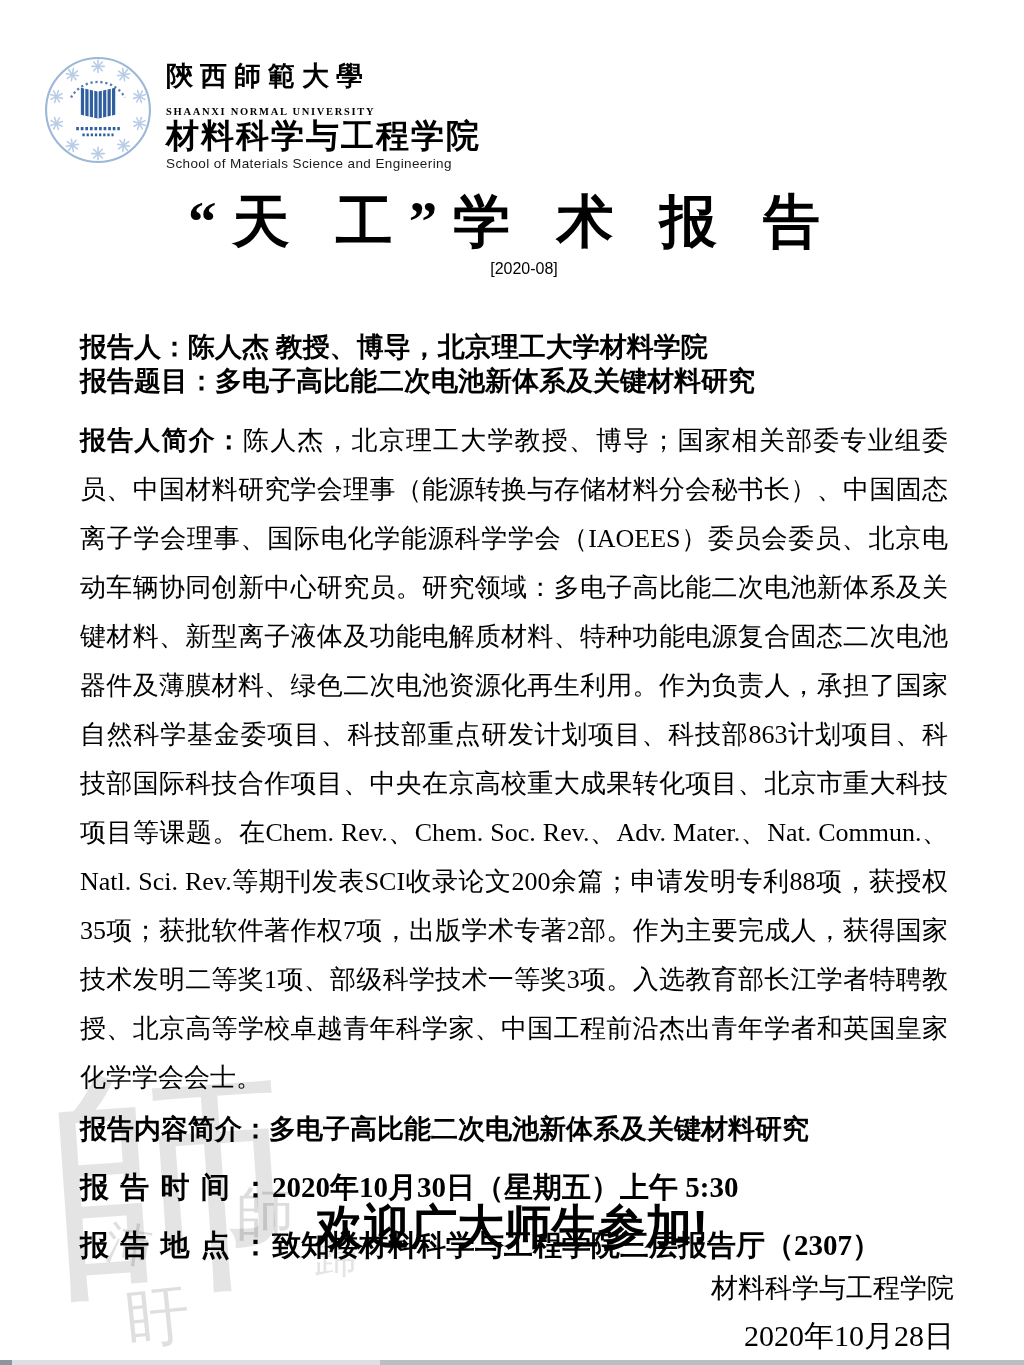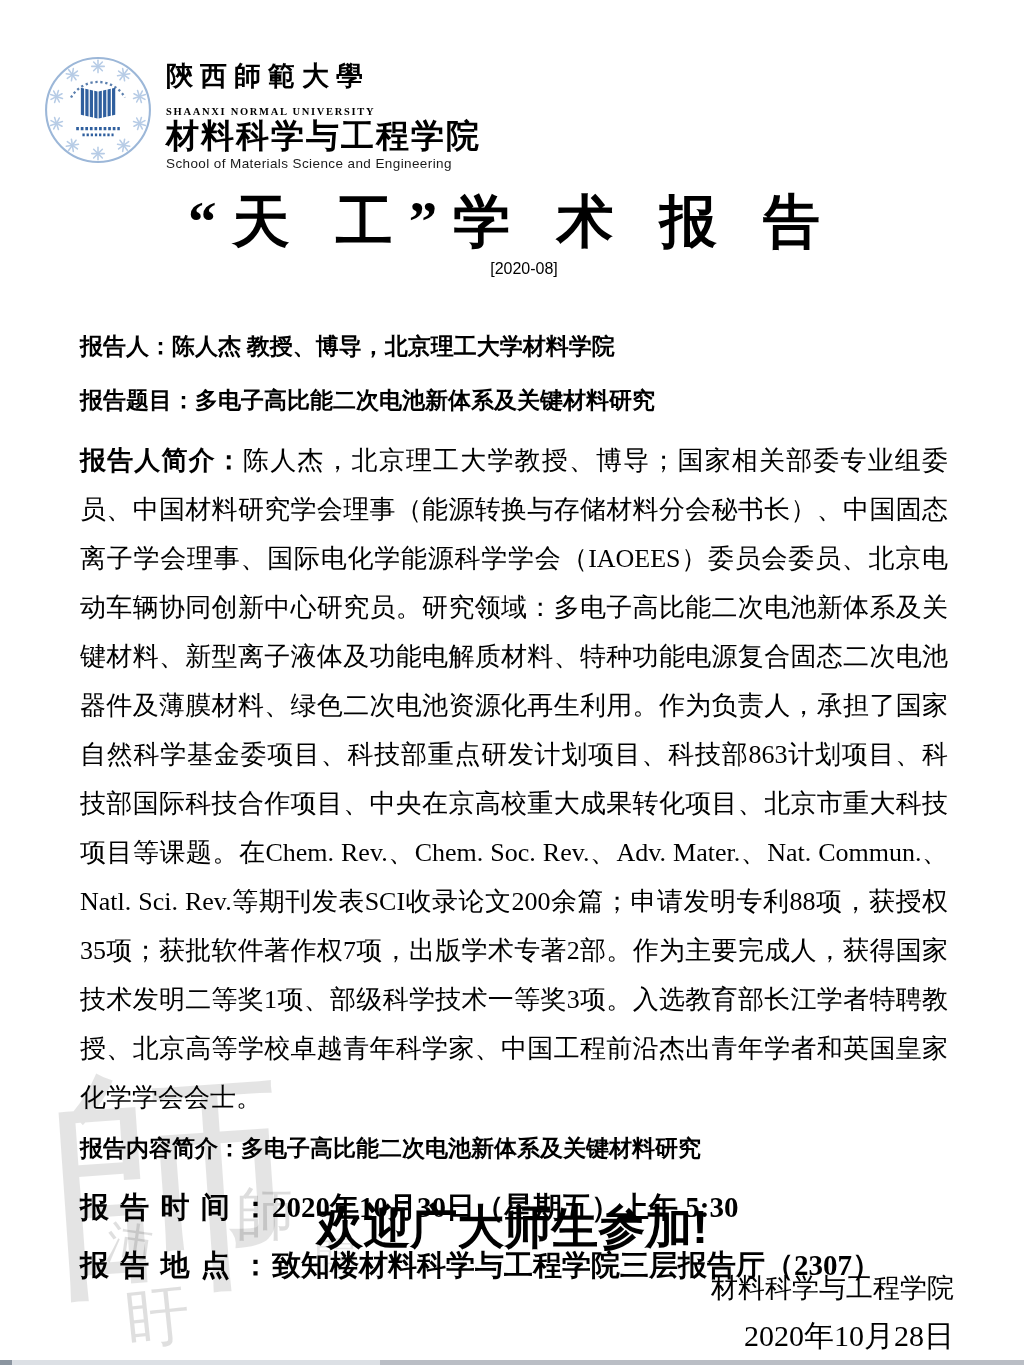--- a/index.html
+++ b/index.html
@@ -27,23 +27,23 @@
   .s-en{font-size:13.5px;color:#1a1a1a;letter-spacing:.4px;margin-top:1px;
         font-family:"Liberation Sans",sans-serif;}
   
   .title{position:absolute;left:0;top:184px;width:100%;margin:0;text-align:center;
          font-size:57px;font-weight:bold;letter-spacing:16px;z-index:2;
          font-family:"Liberation Serif",serif;}
   .issue{position:absolute;left:12px;top:260px;width:100%;text-align:center;
          font-size:16px;font-family:"Liberation Sans",sans-serif;z-index:2;}
   
   .content{position:absolute;left:80px;right:76px;top:330px;z-index:1;}
-  .line{margin:0;font-size:23px;line-height:34px;}
+  .line{margin:0;font-size:27px;line-height:34px;}
   .bold{font-weight:bold;}
-  .topic{margin-top:20px;}
+  .topic{}
   .bio{margin:18px 0 0 0;font-size:26px;line-height:49px;text-align:justify;
        text-justify:inter-ideograph;}
   .summary{margin-top:10px;}
   .big{font-size:29px;line-height:38px;}
   .time{margin-top:22px;}
   .place{margin-top:20px;}
   .spaced{letter-spacing:2px;}
   
   .welcome{position:absolute;left:0;top:1196px;width:100%;text-align:center;
            font-size:47px;font-weight:700;z-index:1;

